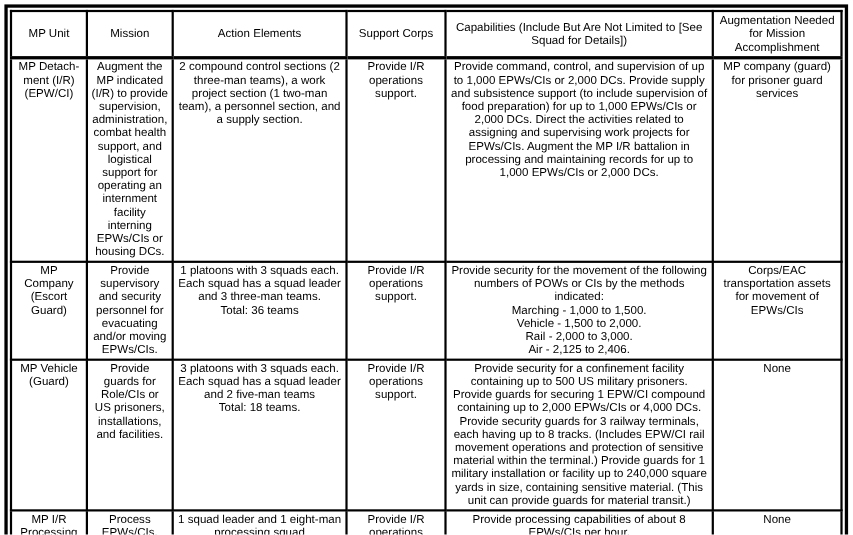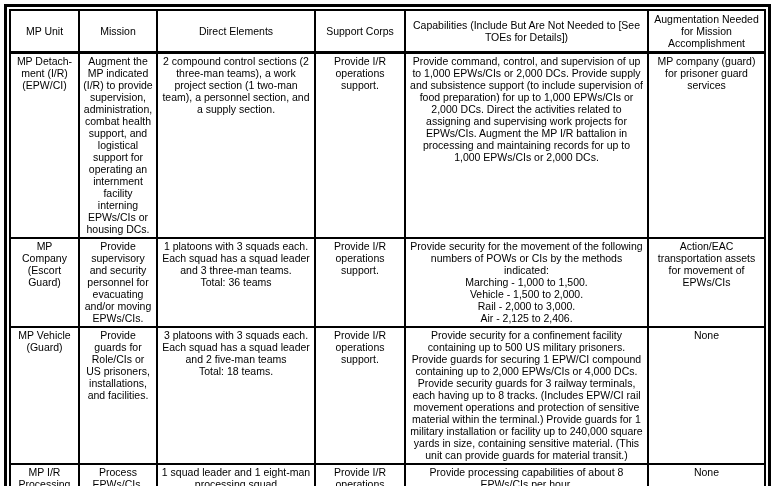--- a/index.html
+++ b/index.html
@@ -60,23 +60,23 @@
       <col style="width:78px">
       <col style="width:158px">
       <col style="width:90px">
       <col style="width:243px">
       <col>
     </colgroup>
     <thead>
       <tr class="header-row">
         <th>MP Unit</th>
         <th>Mission</th>
-        <th>Direct Elements</th>
+        <th>Action Elements</th>
         <th>Support Corps</th>
-        <th>Capabilities (Include But Are Not Needed to [See TOEs for Details])</th>
+        <th>Capabilities (Include But Are Not Limited to [See Squad for Details])</th>
         <th>Augmentation Needed for Mission Accomplishment</th>
       </tr>
     </thead>
     <tbody>
       <tr class="row-detach">
         <td>MP Detach-ment (I/R) (EPW/CI)</td>
         <td>Augment the MP indicated (I/R) to provide supervision, administration, combat health support, and logistical support for operating an internment facility interning EPWs/CIs or housing DCs.</td>
         <td>2 compound control sections (2 three-man teams), a work project section (1 two-man team), a personnel section, and a supply section.</td>
         <td>Provide I/R operations support.</td>
         <td>Provide command, control, and supervision of up to 1,000 EPWs/CIs or 2,000 DCs. Provide supply and subsistence support (to include supervision of food preparation) for up to 1,000 EPWs/CIs or 2,000 DCs. Direct the activities related to assigning and supervising work projects for EPWs/CIs. Augment the MP I/R battalion in processing and maintaining records for up to 1,000 EPWs/CIs or 2,000 DCs.</td>
@@ -86,21 +86,21 @@
         <td>MP Company (Escort Guard)</td>
         <td>Provide supervisory and security personnel for evacuating and/or moving EPWs/CIs.</td>
         <td>1 platoons with 3 squads each. Each squad has a squad leader and 3 three-man teams.
 Total: 36 teams</td>
         <td>Provide I/R operations support.</td>
         <td>Provide security for the movement of the following numbers of POWs or CIs by the methods indicated:
 Marching - 1,000 to 1,500.
 Vehicle - 1,500 to 2,000.
 Rail - 2,000 to 3,000.
 Air - 2,125 to 2,406.</td>
-        <td>Action/EAC transportation assets for movement of EPWs/CIs</td>
+        <td>Corps/EAC transportation assets for movement of EPWs/CIs</td>
       </tr>
       <tr class="row-guard">
         <td>MP Vehicle (Guard)</td>
         <td>Provide guards for Role/CIs or US prisoners, installations, and facilities.</td>
         <td>3 platoons with 3 squads each. Each squad has a squad leader and 2 five-man teams
 Total: 18 teams.</td>
         <td>Provide I/R operations support.</td>
         <td>Provide security for a confinement facility containing up to 500 US military prisoners. Provide guards for securing 1 EPW/CI compound containing up to 2,000 EPWs/CIs or 4,000 DCs. Provide security guards for 3 railway terminals, each having up to 8 tracks.  (Includes EPW/CI rail movement operations and protection of sensitive material within the terminal.) Provide guards for 1 military installation or facility up to 240,000 square yards in size, containing sensitive material.  (This unit can provide guards for material transit.)</td>
         <td>None</td>
       </tr>

